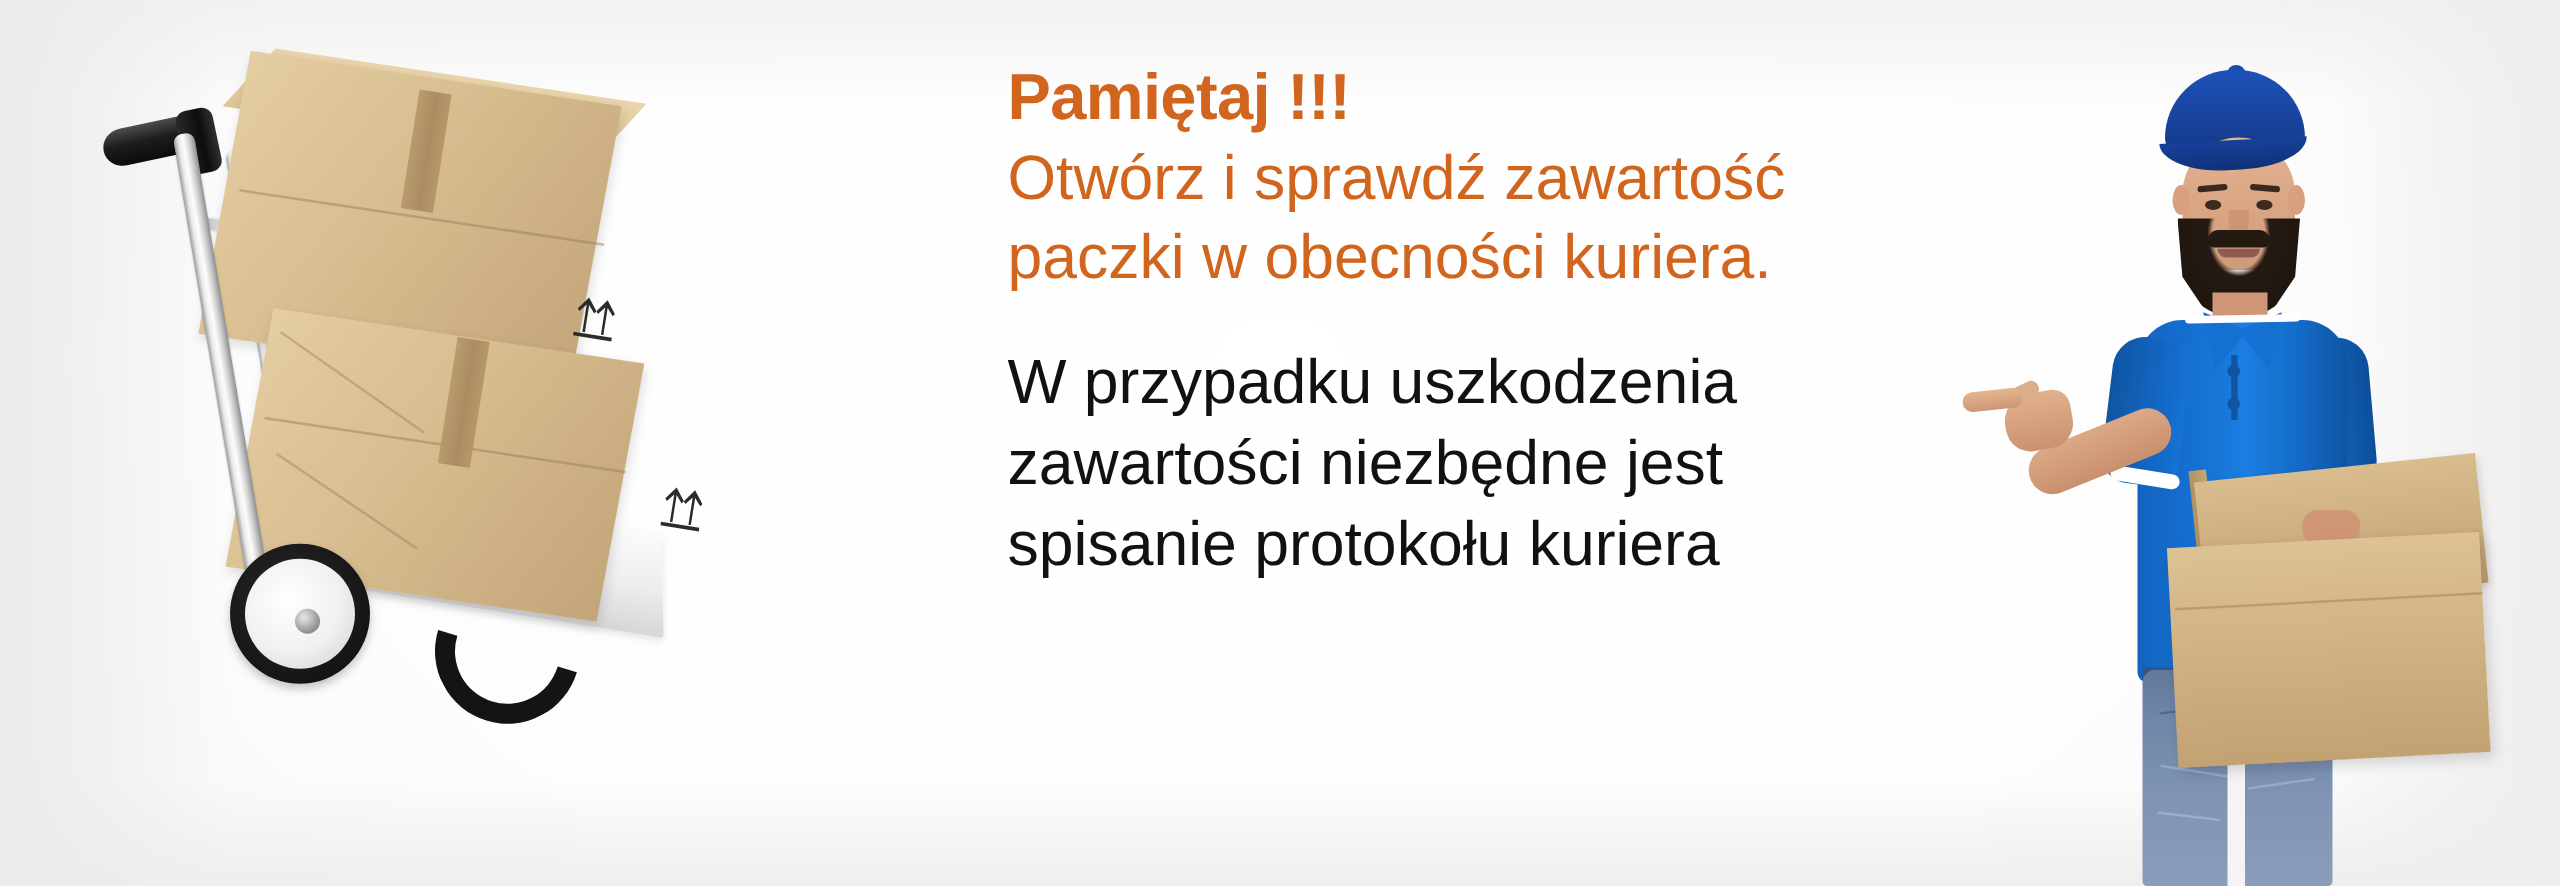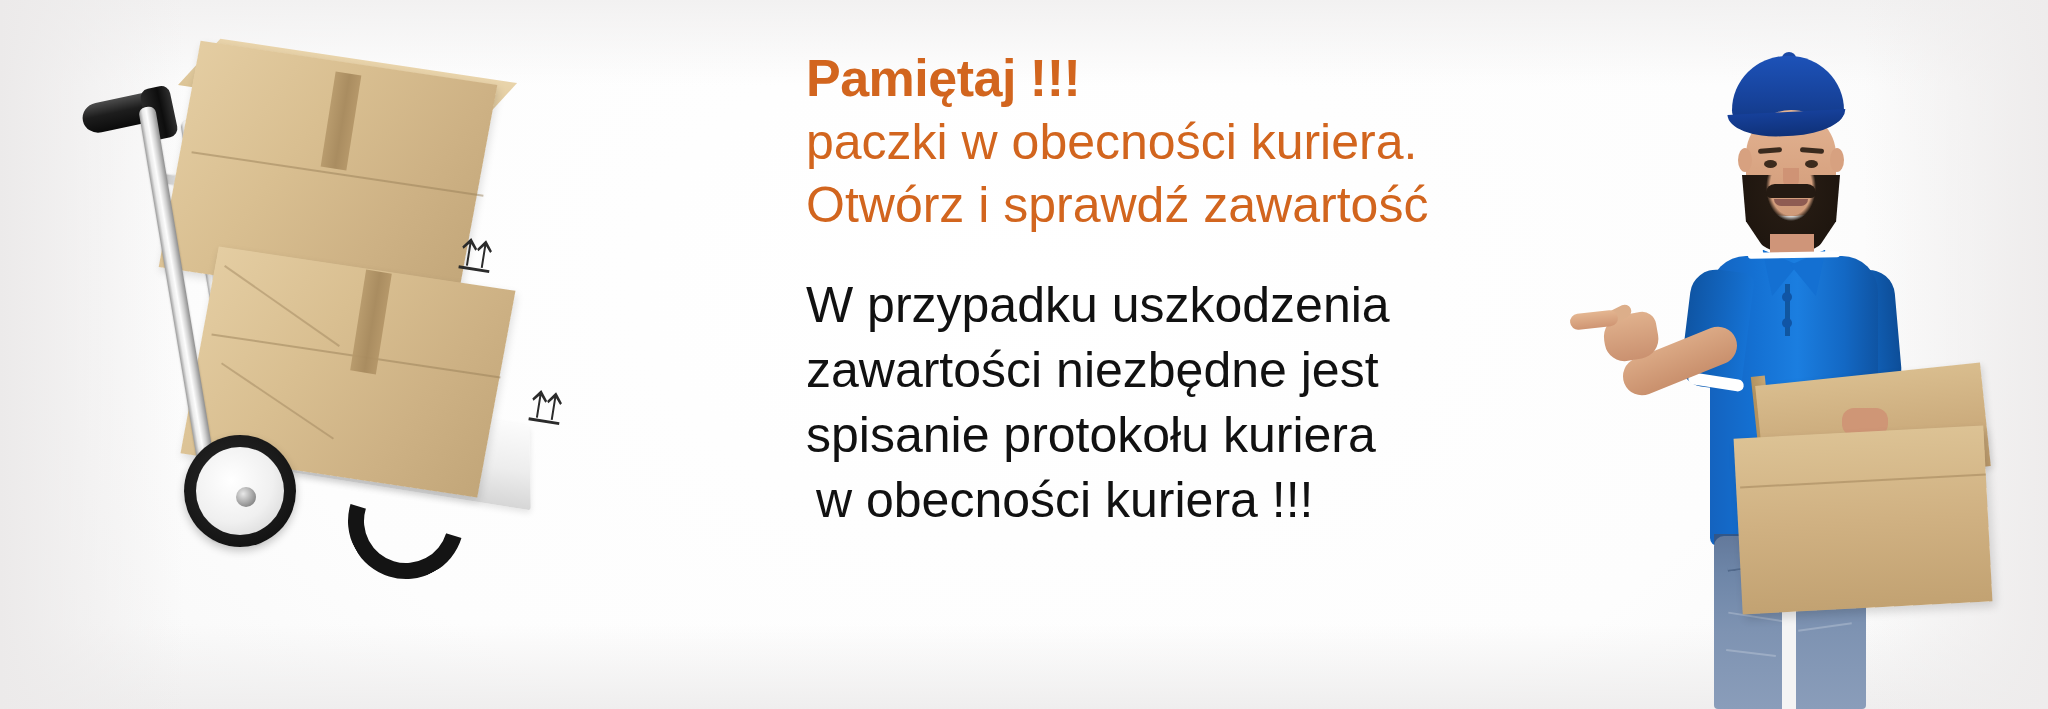--- a/index.html
+++ b/index.html
@@ -551,29 +551,28 @@
         <div id="wheel-front-bolt"></div>
       </div>
     </div>
     <div id="wheel-rear"></div>
   </div>
 
   <div id="text-block">
 
     <h1 class="headline">Pamiętaj !!!</h1>
 
+    <p class="sub-line">Otwórz i sprawdź zawartość</p>
+
     <p class="sub-line">paczki w obecności kuriera.</p>
-
-    <p class="sub-line">Otwórz i sprawdź zawartość</p>
 
     <div id="body-text">
       <p class="body-line">W przypadku uszkodzenia</p>
       <p class="body-line">zawartości niezbędne jest</p>
       <p class="body-line">spisanie protokołu kuriera</p>
-      <p class="body-line indent">w obecności kuriera !!!</p>
     </div>
   </div>
 
   <div id="courier">
 
     <div id="cap-button"></div>
     <div id="cap-crown"></div>
 
     <div id="head"></div>
     <div id="ear-l"></div>

